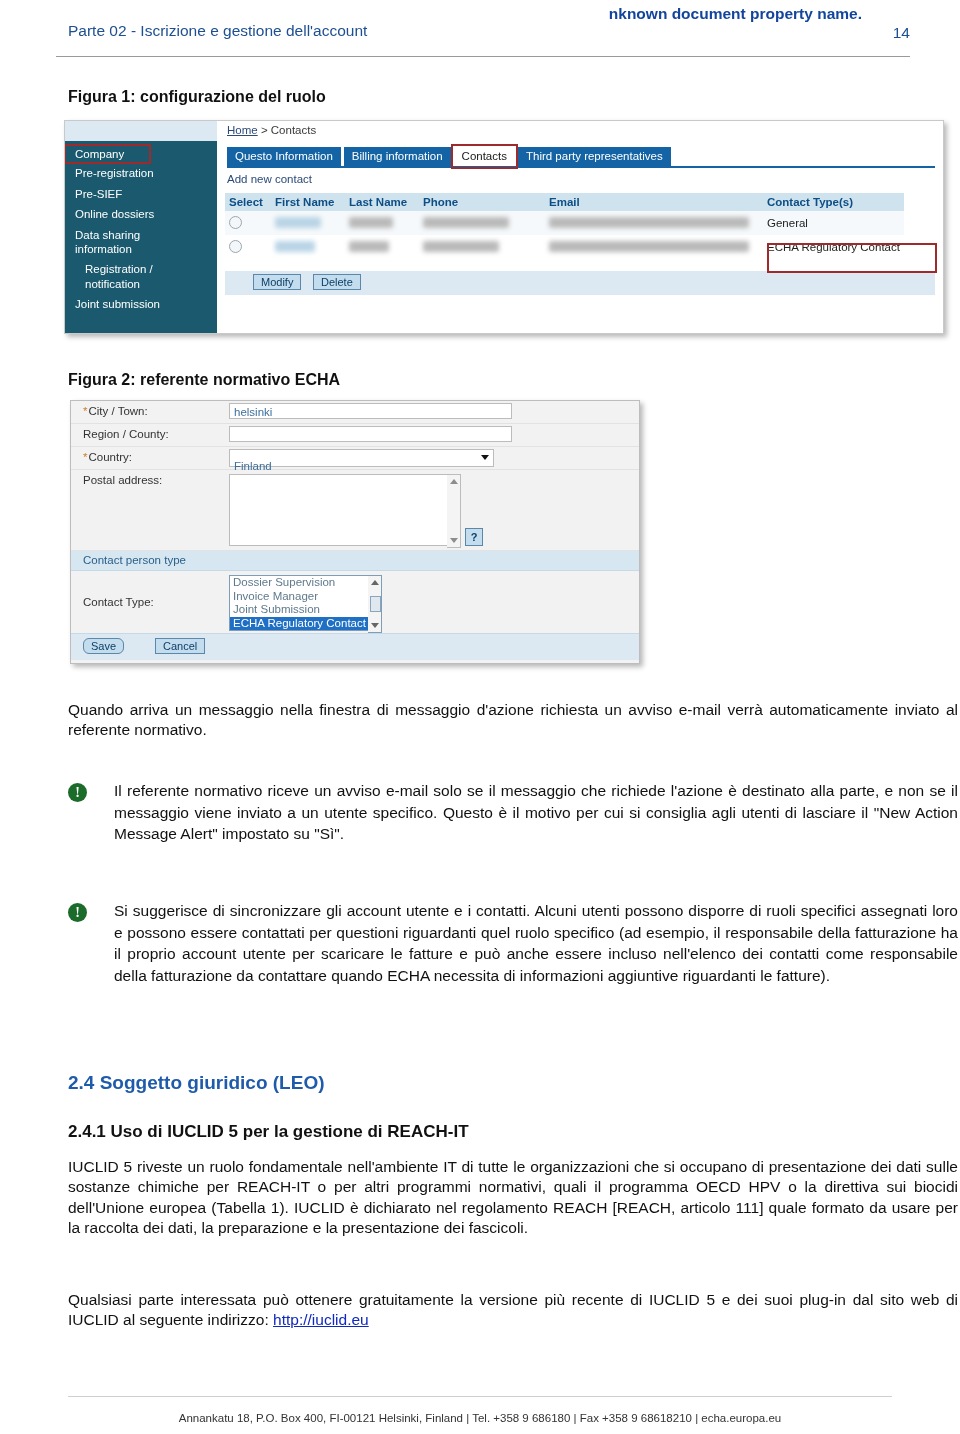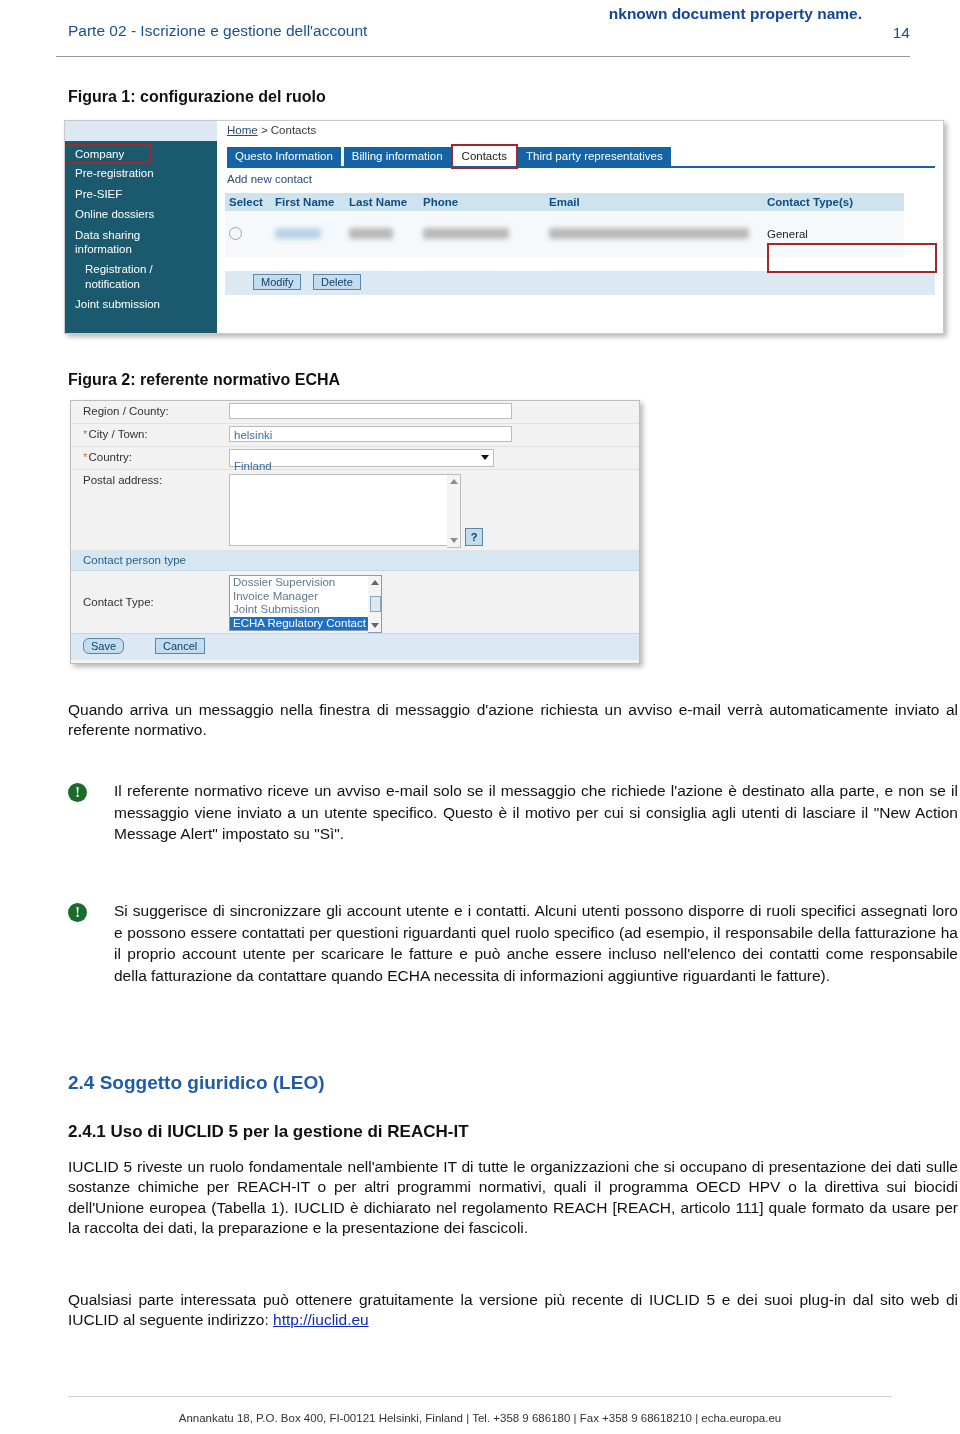--- a/index.html
+++ b/index.html
@@ -172,21 +172,21 @@
   }
   .ctable th {
     background: #cfe3ef;
     color: #0d4e85;
     text-align: left;
     font-weight: bold;
     padding: 3px 4px;
     white-space: nowrap;
   }
   .ctable td {
-    padding: 14px 4px;
+    padding: 3px 4px;
     color: #222;
     height: 18px;
     margin-top: 48px;
   }
   .ctable tr.r-even td { background: #f6f9fb; }
   .ctable tr.r-odd  td { background: #ffffff; }
   .radio-dot {
     width: 11px; height: 11px;
     border: 1px solid #9aa7ae;
     border-radius: 50%;
@@ -561,27 +561,27 @@
 
     <div class="hl-box" style="left:552px; top:124px; width:166px; height:26px;"></div>
   </div>
 </div>
 
 <div class="fig-caption" style="left:68px; top:371px;">Figura 2: referente normativo ECHA</div>
 
 <div class="fig2">
 
   <div class="frow">
+    <span class="flabel"><span class="req">*</span><span>City / Town:</span></span>
+    <div class="finput">helsinki</div>
+  </div>
+
+  <div class="frow">
     <span class="flabel">Region / County:</span>
     <div class="finput"></div>
-  </div>
-
-  <div class="frow">
-    <span class="flabel"><span class="req">*</span><span>City / Town:</span></span>
-    <div class="finput">helsinki</div>
   </div>
 
   <div class="frow">
     <span class="flabel"><span class="req">*</span><span>Country:</span></span>
     <div class="fselect">
       <span>Finland</span>
       <span class="sel-arrow"></span>
     </div>
   </div>
 

